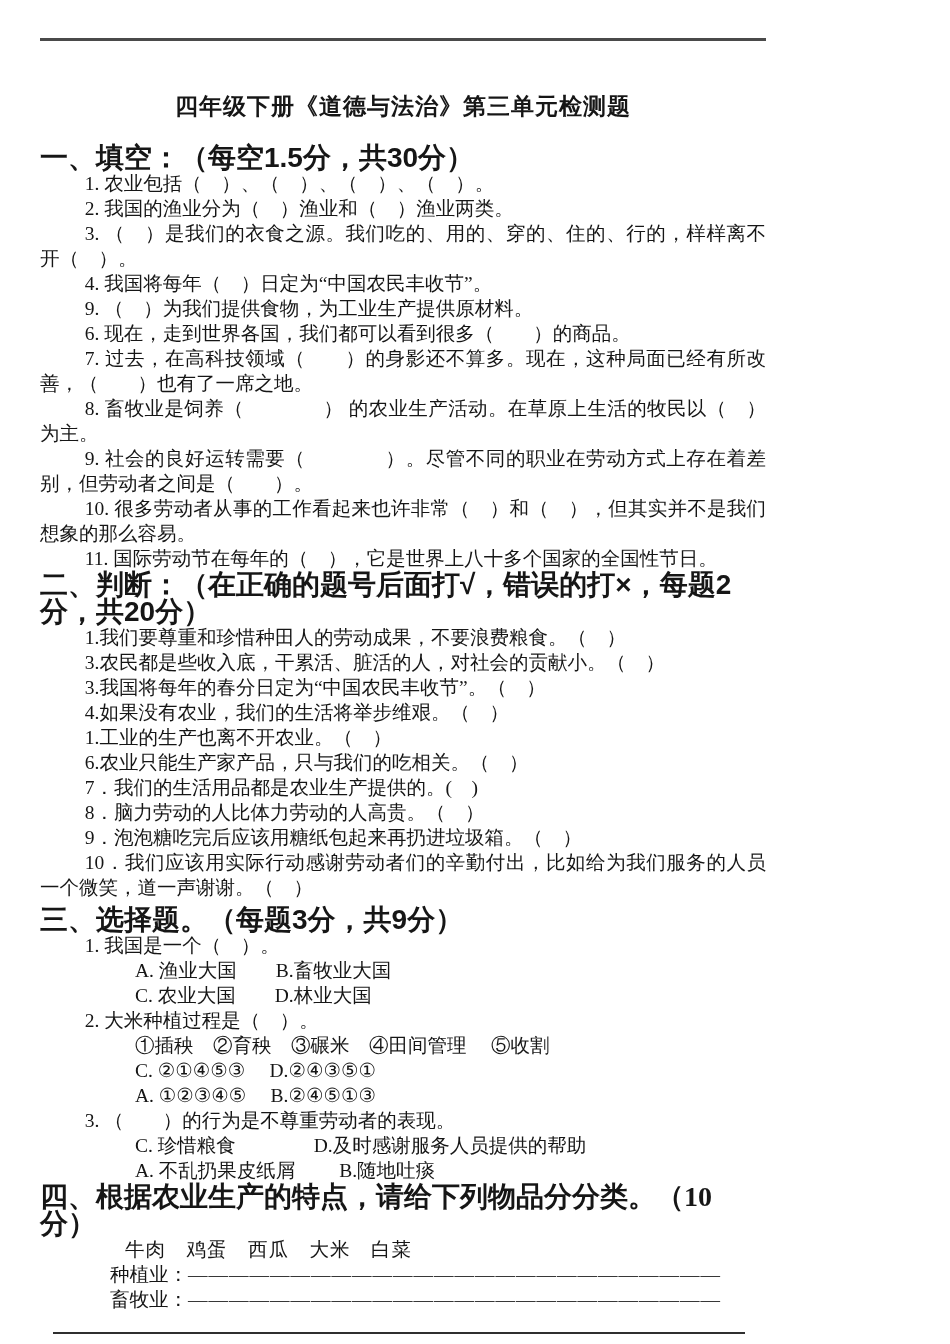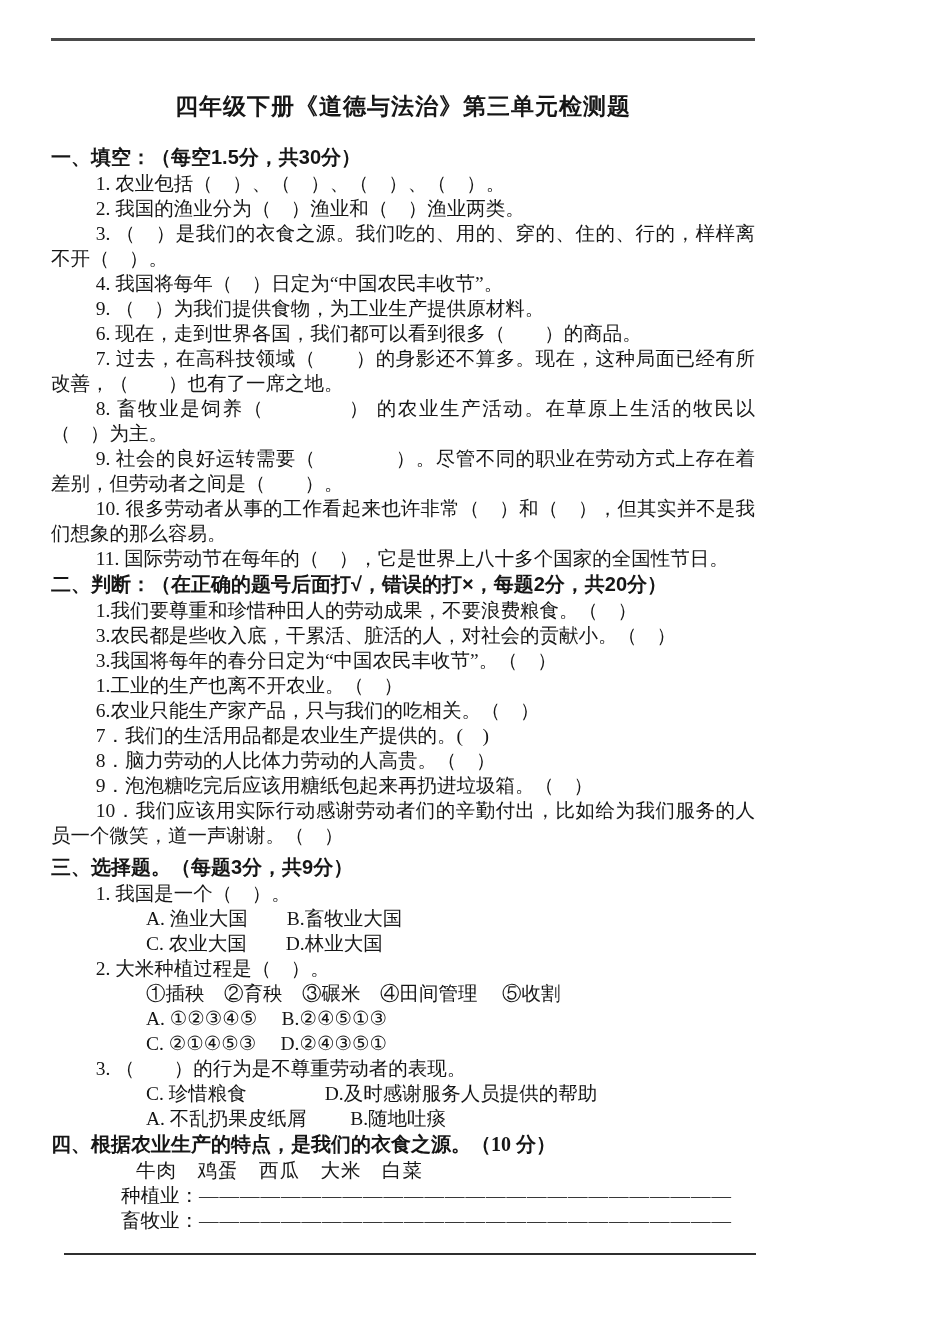--- a/index.html
+++ b/index.html
@@ -10,21 +10,21 @@
   body {
     width: 950px;
     height: 1344px;
     overflow: hidden;
     color: #161616;
     font-family: "Liberation Serif", "DejaVu Serif", serif;
     font-size: 19.5px;
     line-height: 25px;
   }
   .page {
-    padding: 0 51px;
+    padding: 0 40px;
     box-sizing: border-box;
     width: 806px;
     height: 1344px;
     overflow: hidden;
   }
   .rule-top {
     height: 3px;
     background: #4a4a4a;
     margin-top: 38px;
   }
@@ -38,21 +38,21 @@
     font-family: "Liberation Sans", "DejaVu Sans", sans-serif;
     font-size: 23px;
     font-weight: bold;
     line-height: 30px;
     text-align: center;
     margin: 50px 0 23px 0;
     letter-spacing: 1px;
   }
   h2.sec {
     font-family: "Liberation Sans", "DejaVu Sans", sans-serif;
-    font-size: 20px;
+    font-size: 28px;
     font-weight: bold;
     line-height: 27px;
     margin: 0;
   }
   h2.sec .score {
     font-weight: bold;
     font-family: "Liberation Serif", "DejaVu Serif", serif;
   }
   .mt6 { margin-top: 6px; }
   p { margin: 0; }
@@ -99,47 +99,48 @@
     <p class="item">9. 社会的良好运转需要（　　　　）。尽管不同的职业在劳动方式上存在着差别，但劳动者之间是（　　）。</p>
     <p class="item">10. 很多劳动者从事的工作看起来也许非常（　）和（　），但其实并不是我们想象的那么容易。</p>
     <p class="item">11. 国际劳动节在每年的（　），它是世界上八十多个国家的全国性节日。</p>
   </section>
 
   <section>
     <h2 class="sec">二、判断：（在正确的题号后面打√，错误的打×，每题2分，共20分）</h2>
     <p class="item">1.我们要尊重和珍惜种田人的劳动成果，不要浪费粮食。（　）</p>
     <p class="item">3.农民都是些收入底，干累活、脏活的人，对社会的贡献小。（　）</p>
     <p class="item">3.我国将每年的春分日定为“中国农民丰收节”。（　）</p>
+    <p class="item">4.如果没有农业，我们的生活将举步维艰。（　）</p>
     <p class="item">1.工业的生产也离不开农业。（　）</p>
     <p class="item">6.农业只能生产家产品，只与我们的吃相关。（　）</p>
     <p class="item">7．我们的生活用品都是农业生产提供的。(　)</p>
     <p class="item">8．脑力劳动的人比体力劳动的人高贵。（　）</p>
     <p class="item">9．泡泡糖吃完后应该用糖纸包起来再扔进垃圾箱。（　）</p>
     <p class="item">10．我们应该用实际行动感谢劳动者们的辛勤付出，比如给为我们服务的人员一个微笑，道一声谢谢。（　）</p>
   </section>
 
   <section class="mt6">
     <h2 class="sec">三、选择题。（每题3分，共9分）</h2>
 
     <p class="item">1. 我国是一个（　）。</p>
     <p class="opt">A. 渔业大国　　B.畜牧业大国</p>
     <p class="opt">C. 农业大国　　D.林业大国</p>
 
     <p class="item">2. 大米种植过程是（　）。</p>
     <p class="opt">①插秧　②育秧　③碾米　④田间管理　 ⑤收割</p>
+    <p class="opt">C. ②①④⑤③　 D.②④③⑤①</p>
     <p class="opt">A. ①②③④⑤　 B.②④⑤①③</p>
-    <p class="opt">C. ②①④⑤③　 D.②④③⑤①</p>
 
     <p class="item">3. （　　）的行为是不尊重劳动者的表现。</p>
     <p class="opt">C. 珍惜粮食　　　　D.及时感谢服务人员提供的帮助</p>
     <p class="opt">A. 不乱扔果皮纸屑　　 B.随地吐痰</p>
   </section>
 
   <section>
-    <h2 class="sec"><span>四、根据农业生产的特点，是我们的衣食之源。</span><span class="score">（10 分）</span></h2>
+    <h2 class="sec"><span>四、根据农业生产的特点，请给下列物品分分类。</span><span class="score">（10 分）</span></h2>
     <p class="words w2">牛肉　鸡蛋　西瓜　大米　白菜</p>
     <p class="blank"><span>种植业：</span><span class="dash">——————————————————————————</span></p>
     <p class="blank"><span>畜牧业：</span><span class="dash">——————————————————————————</span></p>
   </section>
 
   <div class="rule-bottom"></div>
 
 </div>
 
 </body></html>

